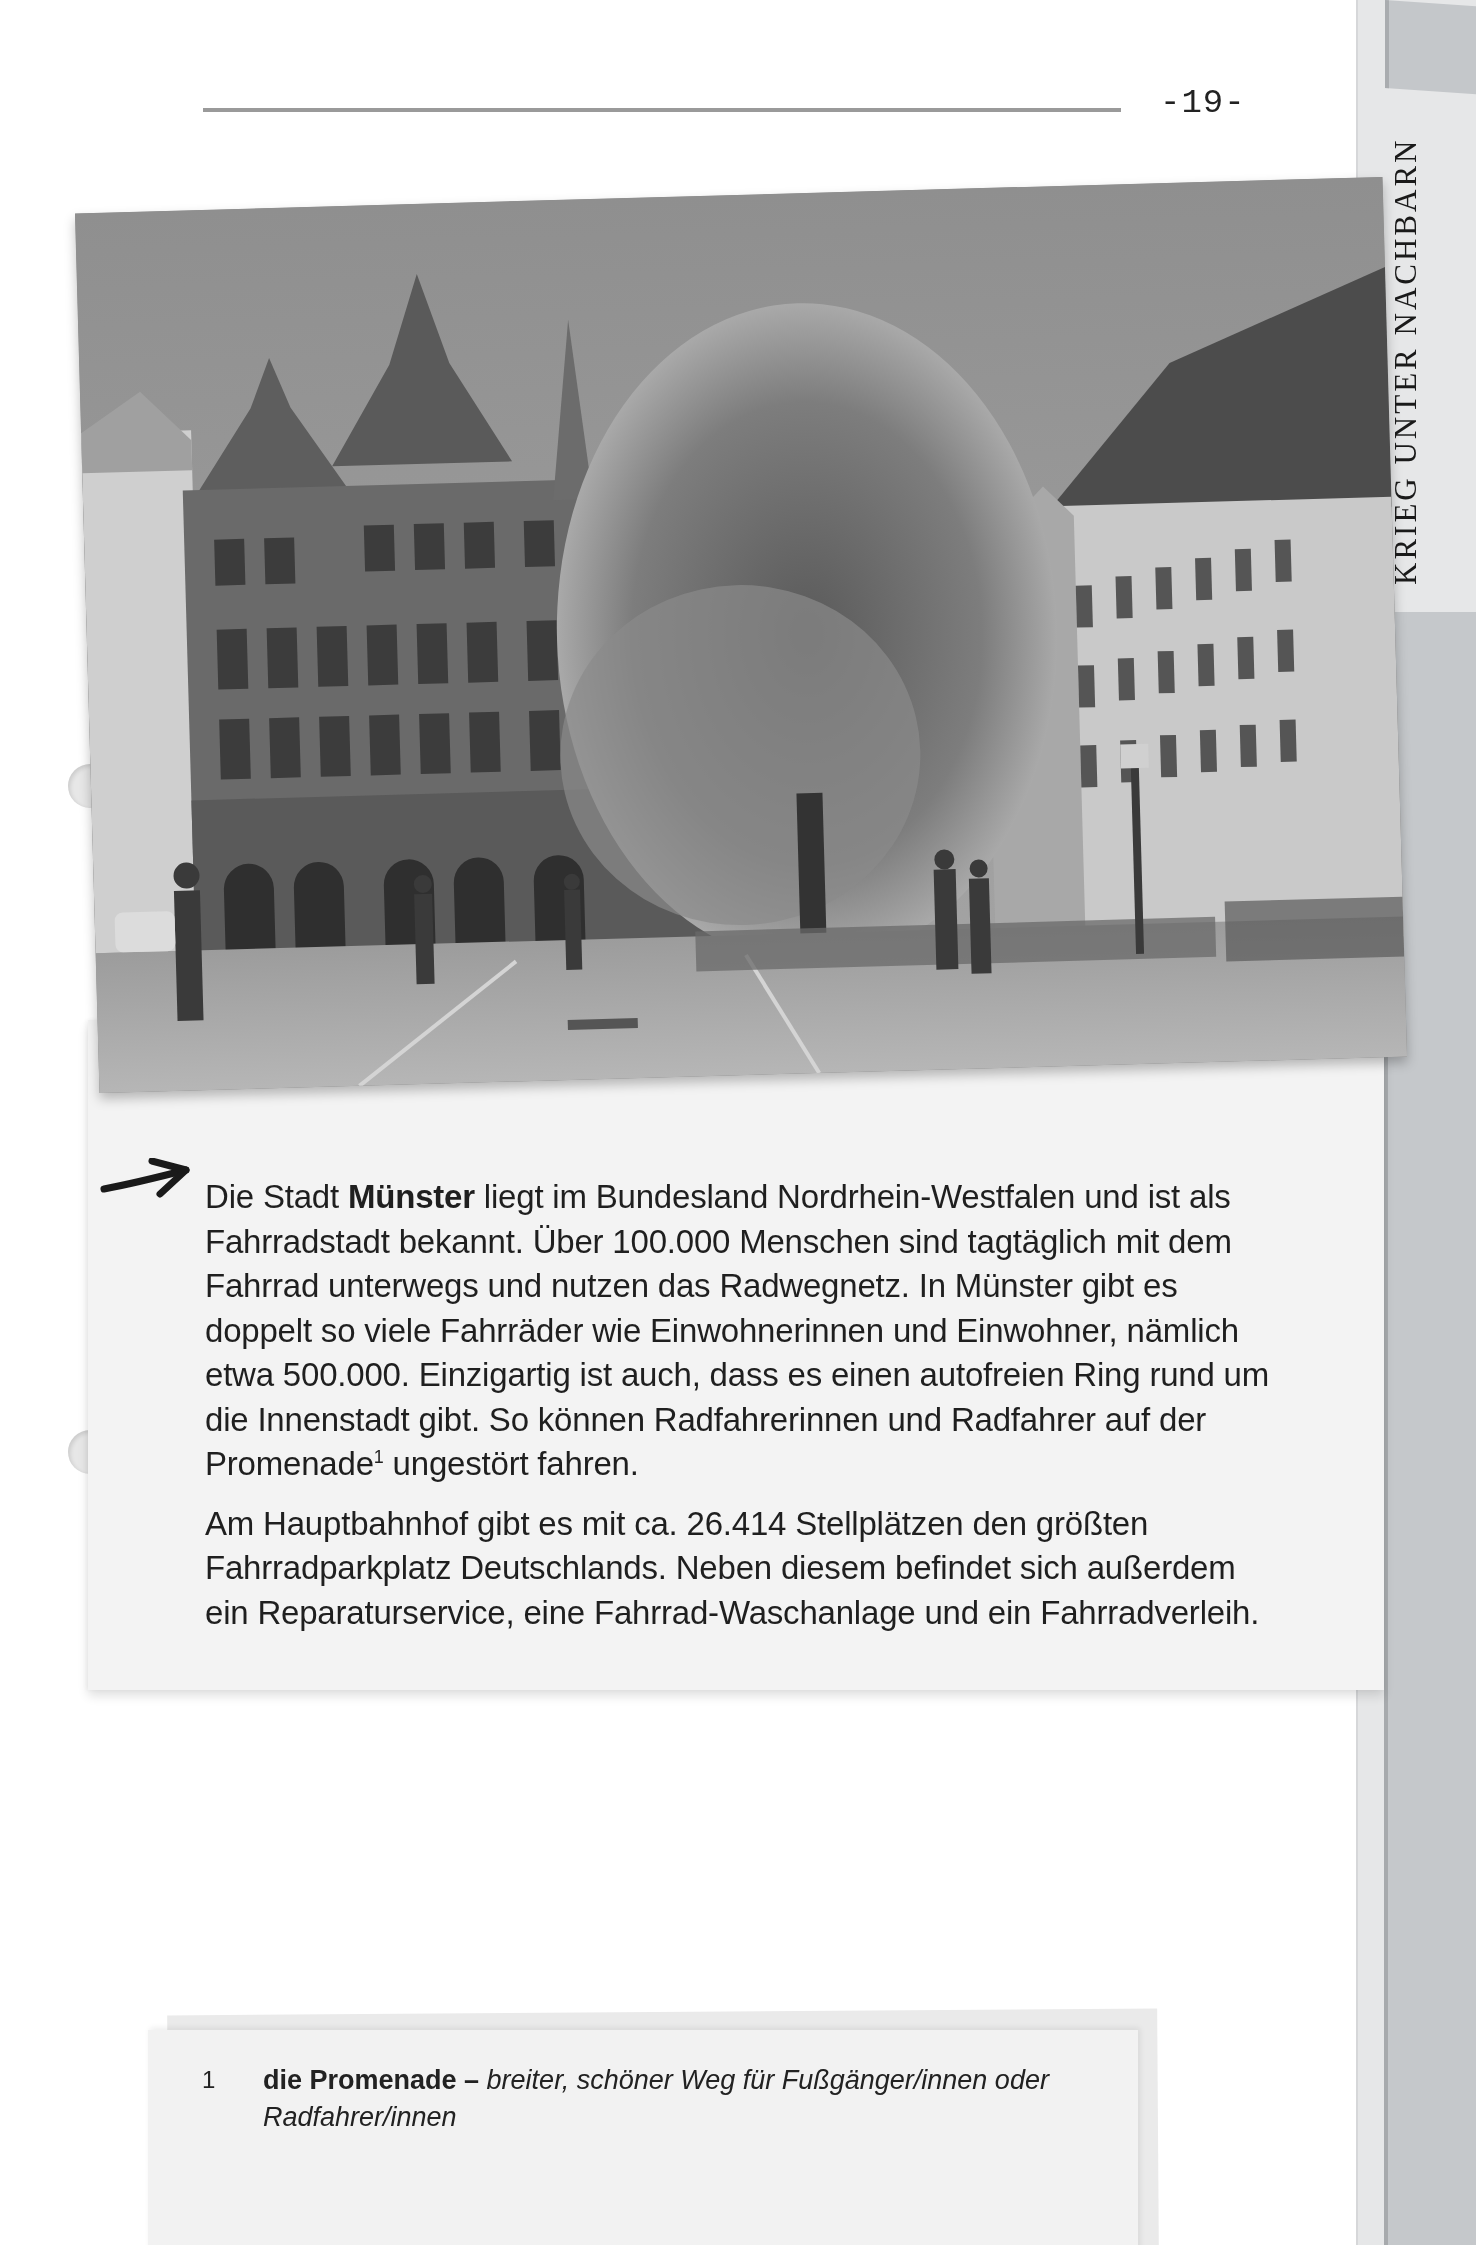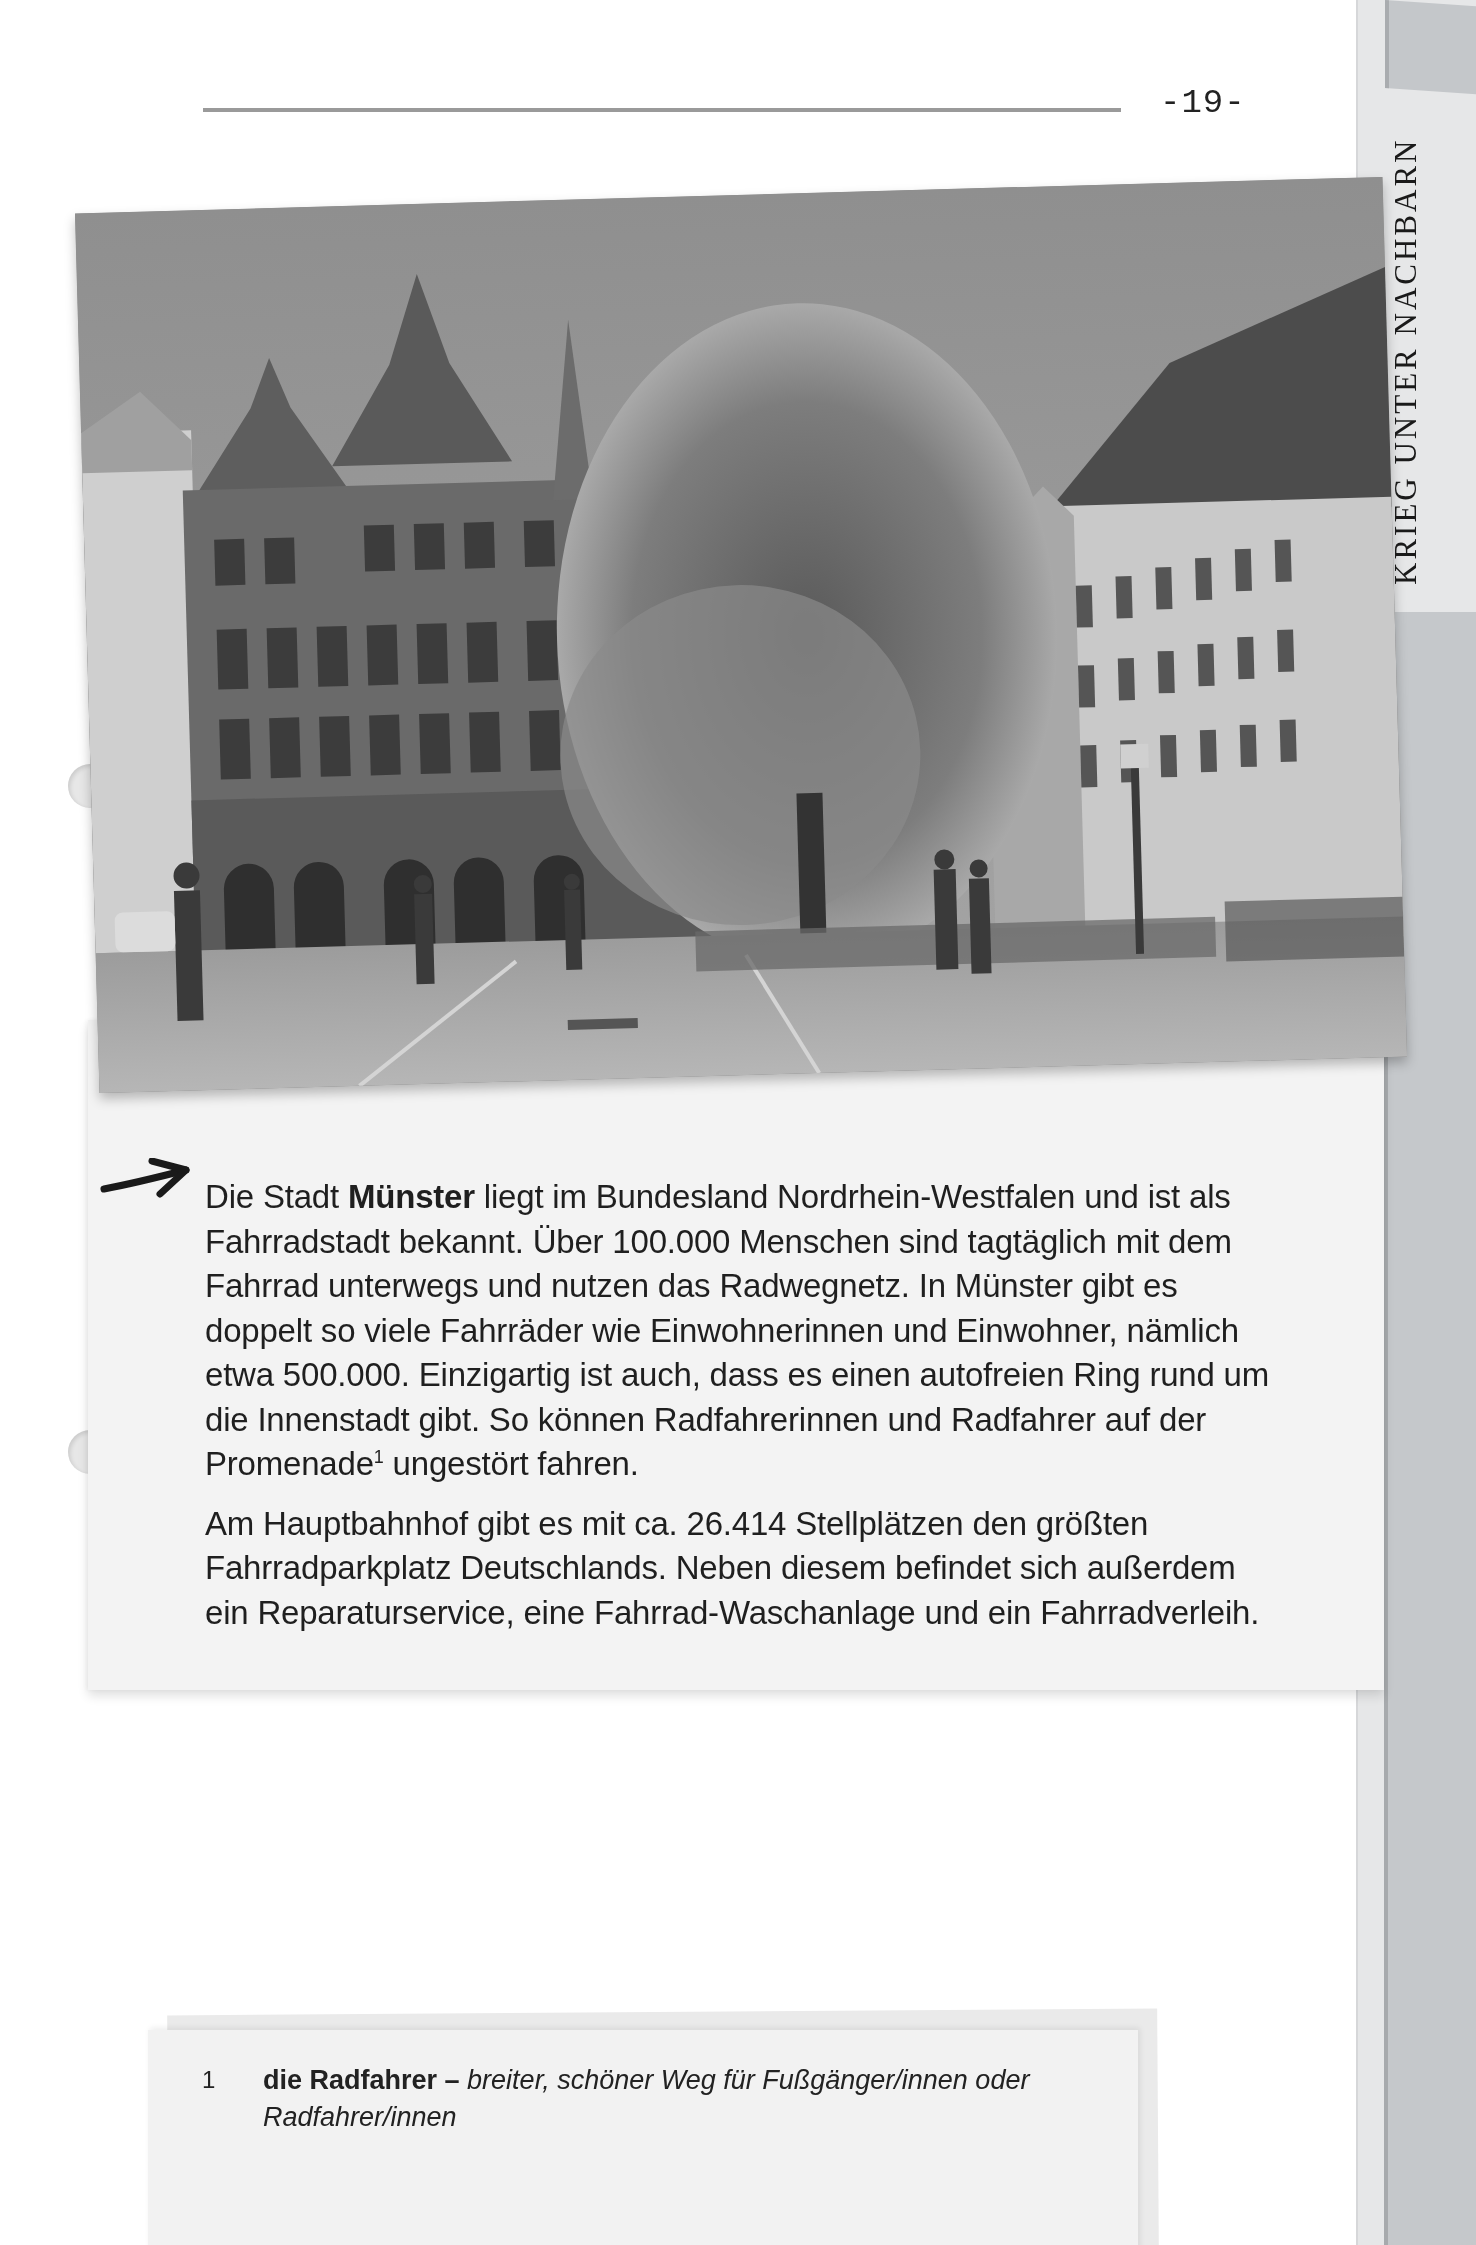--- a/index.html
+++ b/index.html
@@ -238,13 +238,13 @@
 </svg>
 
 <div class="body-text">
   <p><span>Die Stadt </span><b>Münster</b><span> liegt im Bundesland Nordrhein-Westfalen und ist als Fahrradstadt bekannt. Über 100.000 Menschen sind tagtäglich mit dem Fahrrad unterwegs und nutzen das Radwegnetz. In Münster gibt es doppelt so viele Fahrräder wie Einwohnerinnen und Einwohner, nämlich etwa 500.000. Einzigartig ist auch, dass es einen autofreien Ring rund um die Innenstadt gibt. So können Radfahrerinnen und Radfahrer auf der Promenade</span><sup>1</sup><span> ungestört fahren.</span></p>
   <p>Am Hauptbahnhof gibt es mit ca. 26.414 Stellplätzen den größten Fahrradparkplatz Deutschlands. Neben diesem befindet sich außerdem ein Reparaturservice, eine Fahrrad-Waschanlage und ein Fahrradverleih.</p>
 </div>
 
 <div class="footnote-back"></div>
 <div class="footnote-card"></div>
 <div class="footnote-num">1</div>
-<div class="footnote-text"><b>die Radfahrer</b><b> – </b><i>breiter, schöner Weg für Fußgänger/innen oder Radfahrer/innen</i></div>
+<div class="footnote-text"><b>die Promenade</b><b> – </b><i>breiter, schöner Weg für Fußgänger/innen oder Radfahrer/innen</i></div>
 
 </body></html>

